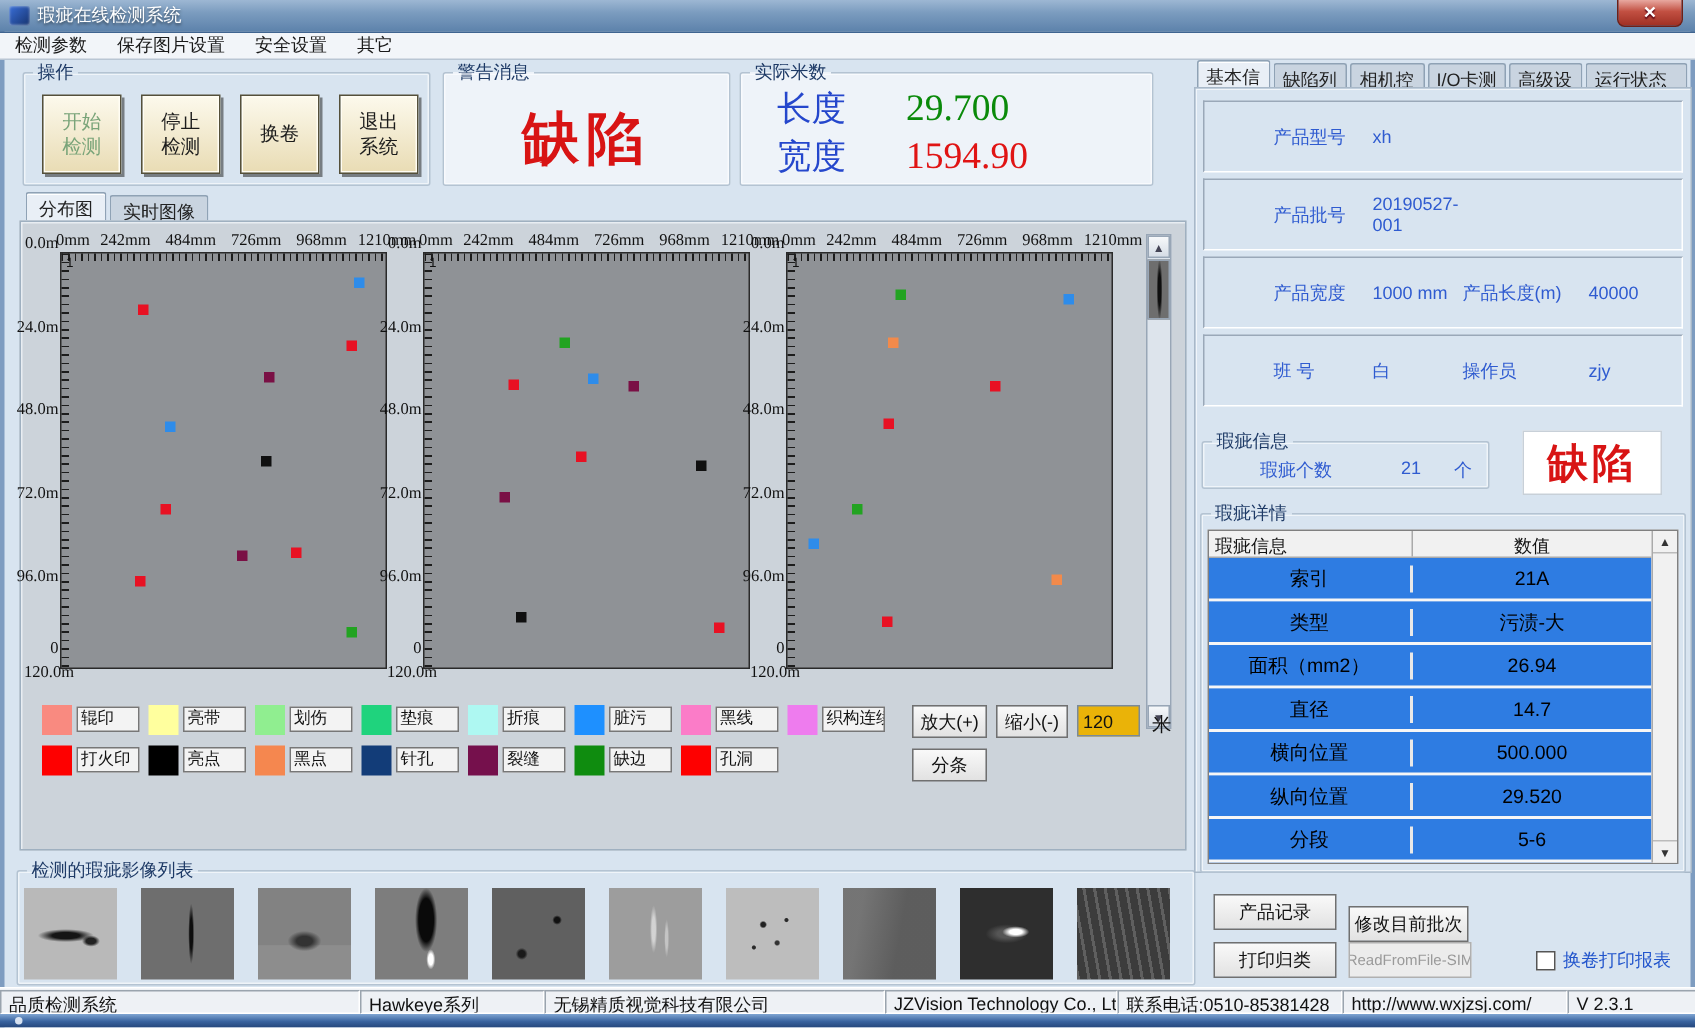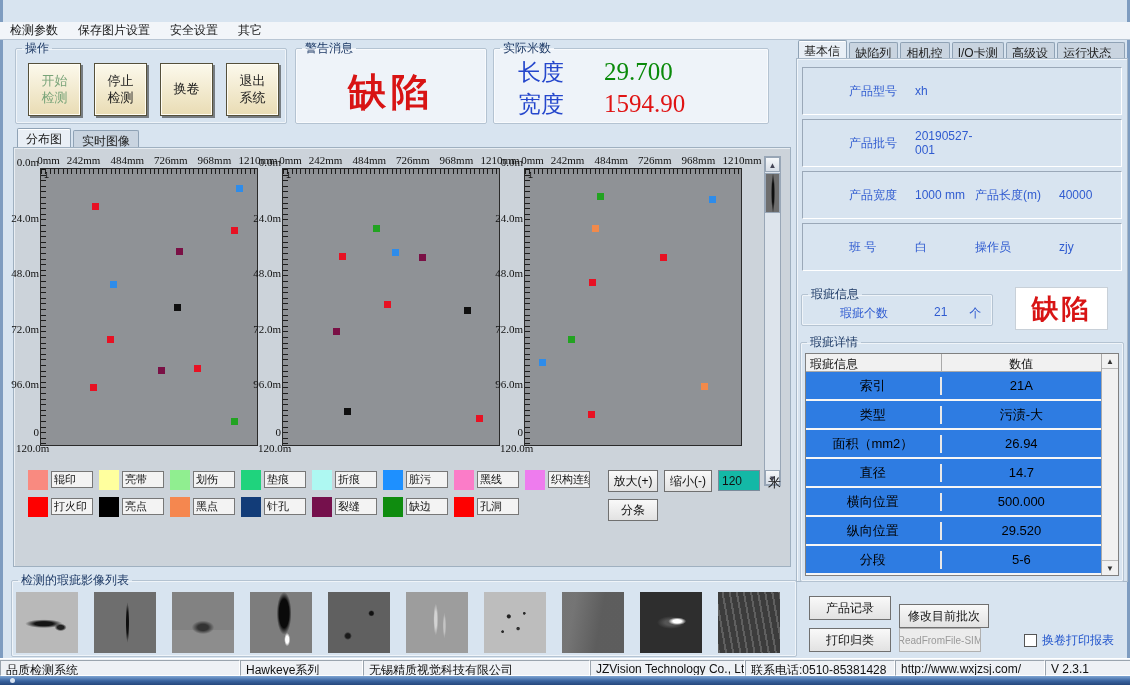--- a/index.html
+++ b/index.html
@@ -94,21 +94,21 @@
   .legend-box { width:42px; height:17px; margin-left:3px; background:#f3f3f3; border:1px solid #777;
                 font-size:11px; line-height:15px; padding-left:2px; overflow:hidden;
                 white-space:nowrap; color:#111; }
   .zoom-controls { position:absolute; left:594px; top:320px; width:180px; height:56px; }
   .std-btn { background:linear-gradient(#f9f9f9,#e2e2e2); border:1px solid #707070;
              font-size:12px; color:#111; display:inline-flex; align-items:center;
              justify-content:center; cursor:default; }
   .zoom-in-btn { position:absolute; left:0; top:2px; width:50px; height:22px; }
   .zoom-out-btn { position:absolute; left:56px; top:2px; width:48px; height:22px; }
   .meters-input { position:absolute; left:110px; top:2px; width:42px; height:21px;
-                  border:1px solid #7a8a9a; background:#14b8a6; font-size:12px; padding:2px 3px; color:#111; }
+                  border:1px solid #7a8a9a; background:#eab308; font-size:12px; padding:2px 3px; color:#111; }
   .meters-unit { position:absolute; left:160px; top:6px; font-size:13px; color:#111; }
   .split-btn { position:absolute; left:0; top:31px; width:50px; height:22px; }
   
   .gallery-box { left:8px; top:572px; width:780px; height:85px; }
   .thumbs { display:flex; padding:3px 0 0 4px; }
   .thumb { width:62px; height:61px; margin-right:16px; background:#777; flex:none; }
   .thumb:nth-child(1){ background-color:#b9b9b9;
      background-image:radial-gradient(ellipse 26px 6px at 45% 52%, #151515 35%, rgba(21,21,21,0) 72%),
                       radial-gradient(ellipse 8px 5px at 72% 58%, #222 40%, rgba(34,34,34,0) 75%);}
   .thumb:nth-child(2){ background-color:#6e6e6e;
@@ -168,21 +168,21 @@
   .dt-row .c1 { width:46%; text-align:center; border-right:2px solid #e8e8e8; }
   .dt-row .c2 { flex:1; text-align:center; }
   .dt-scroll { width:17px; border-left:1px solid #aaa; background:#f1f1f1; position:relative; }
   .dt-scroll .arrow { position:absolute; left:0; width:16px; height:15px; text-align:center;
                       line-height:15px; font-size:8px; color:#333; background:#f1f1f1; }
   .dt-scroll .arrow.up { top:0; border-bottom:1px solid #bbb; }
   .dt-scroll .arrow.down { bottom:0; border-top:1px solid #bbb; }
   
   .act-btn { position:absolute; height:24px; }
   .btn-record { left:806px; top:596px; width:82px; }
-  .btn-modify { left:896px; top:604px; width:90px;text-align:right; }
+  .btn-modify { left:896px; top:604px; width:80px;text-align:right; }
   .btn-print { left:806px; top:628px; width:82px; }
   .btn-readfile { left:896px; top:628px; width:82px; font-size:10px; color:#9a9a9a;
                   background:#ececec; border-color:#b0b0b0; overflow:hidden; white-space:nowrap; }
   .chk-wrap { position:absolute; left:986px; top:632px; display:flex; align-items:center;margin-left:35px; }
   .chk { width:13px; height:13px; background:#fff; border:1px solid #555; }
   .chk-label { margin-left:5px; color:#2255cc; }
   
   .statusbar { position:absolute; left:-3px; top:658px; width:1130px; height:18px; background:#eef1f5;
                border-top:1px solid #fff; display:flex; }
   .status-cell { border:1px solid; border-color:#9aa4ae #fff #fff #9aa4ae; height:16px; margin-top:1px;
@@ -190,20 +190,27 @@
   .taskbar { position:absolute; left:-3px; top:676px; width:1130px; height:9px;
              background:linear-gradient(#7fa5d2,#39639f 55%,#25477c); }
   .taskbar::before { content:""; position:absolute; left:10px; top:2px; width:5px; height:5px;
                      border-radius:50%; background:#e8f0fa; opacity:.9; }
 </style>
 </head>
 <body>
 
 <div class="window">
 
+  <div class="titlebar">
+    <span class="app-icon"></span>
+    <span class="title-text">瑕疵在线检测系统</span>
+    <span class="close-btn">
+        <span class="close-x">✕</span>
+      </span>
+  </div>
 
   <div class="menubar" id="menubar">
       <span class="menu-item">检测参数</span>
       <span class="menu-item">保存图片设置</span>
       <span class="menu-item">安全设置</span>
       <span class="menu-item">其它</span>
     </div>
 
   <fieldset class="groupbox op-box">
     <legend>操作</legend>

